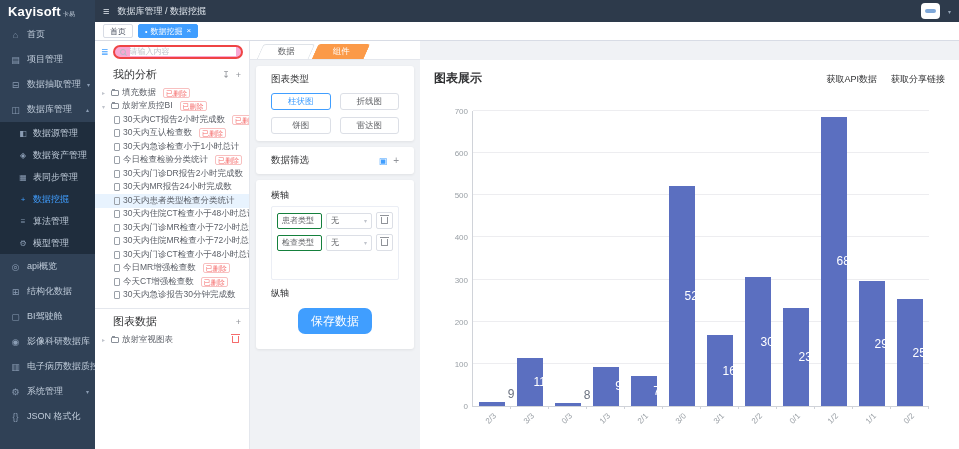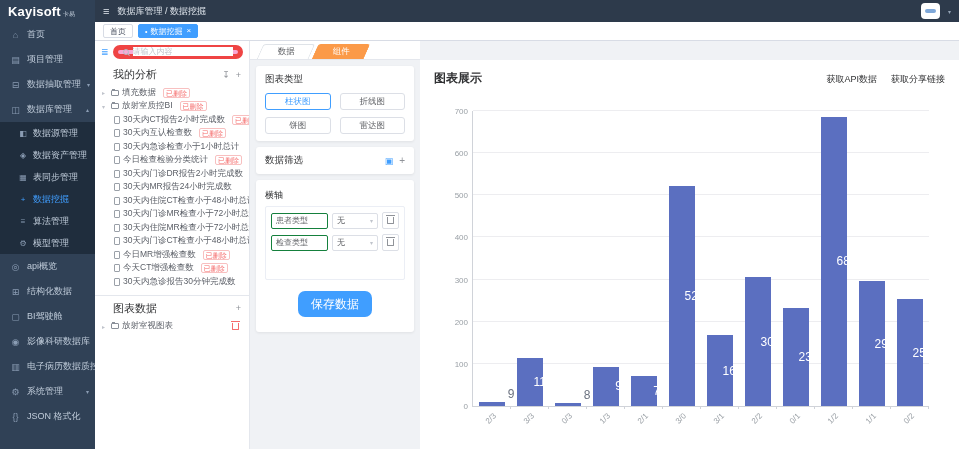--- a/index.html
+++ b/index.html
@@ -35,21 +35,21 @@
   .tab.active { background:var(--accent,#409eff); border-color:var(--accent,#409eff); color:#fff; }
   .tab .dot { font-size:7px; line-height:1; }
   .tab .x { font-size:8px; line-height:1; margin-left:1px; }
 
   .content { flex:1; display:flex; min-height:0; background:#f0f2f5; }
 
   
   .tree-panel { width:155px; flex-shrink:0; background:#fff; border-right:1px solid #e4e7ed; display:flex; flex-direction:column; overflow:hidden; }
   .search-row { height:21px; flex-shrink:0; display:flex; align-items:center; gap:4px; padding:0 6px; }
   .menu-icon { color:var(--accent,#409eff); font-size:9px; cursor:pointer; }
-  .search-box { flex:1; height:14px; border:5px solid #ef4444; border-radius:8px; display:flex; align-items:center; gap:4px; padding:0 5px; background:#f9a8d4; }
+  .search-box { flex:1; height:14px; border:2px solid #ef4444; border-radius:8px; display:flex; align-items:center; gap:4px; padding:0 5px; background:#f9a8d4; }
   .mag { position:relative; width:6px; height:6px; border:1px solid #b6bcc6; border-radius:50%; flex-shrink:0; }
   .mag::after { content:""; position:absolute; width:3px; height:1px; background:#b6bcc6; right:-2px; bottom:-1px; transform:rotate(45deg); }
   .search-input { border:none; outline:none; width:100%; font-size:8px; color:#606266; font-family:inherit; }
   .search-input::placeholder { color:#c0c4cc; }
   .panel-head { display:flex; align-items:center; padding:5px 8px 3px 8px; }
   .panel-title { font-size:11px; color:#303133;margin-left:10px; }
   .panel-icons { margin-left:auto; display:flex; gap:6px; color:#909399; font-size:9px; }
   .panel-icons span { cursor:pointer; }
   .tree { padding:1px 0; overflow:hidden; }
   .trow { height:13.5px; display:flex; align-items:center; gap:3px; padding-left:7px; font-size:8.5px; color:#5a5e66; white-space:nowrap; cursor:pointer; }
@@ -67,21 +67,21 @@
   .trash.red::before { background:var(--danger,#f56c6c); }
 
   
   .config-panel { width:170px; flex-shrink:0; display:flex; flex-direction:column; overflow:hidden; }
   .cfg-tabs { height:19px; flex-shrink:0; background:#fff; display:flex; align-items:flex-end; gap:3px; padding:2px 0 0 10px; border-bottom:1px solid #e4e7ed; }
   .cfg-tab { width:52px; height:15px; transform:skewX(-24deg); background:#fff; border:1px solid #dfe3e8; border-bottom:none; border-radius:3px 3px 0 0; display:flex; align-items:center; justify-content:center; cursor:pointer; }
   .cfg-tab > span { transform:skewX(24deg); font-size:8.5px; color:#606266; }
   .cfg-tab.orange { background:var(--orange,#fb9a49); border-color:var(--orange,#fb9a49); }
   .cfg-tab.orange > span { color:#fff; }
   .cfg-body { flex:1; padding:6px 6px 0 6px; overflow:hidden; }
-  .card { background:#fff; border-radius:3px; box-shadow:0 1px 3px rgba(0,0,0,0.07); padding:7px 9px; margin-bottom:6px; }
+  .card { background:#fff; border-radius:3px; box-shadow:0 1px 3px rgba(0,0,0,0.07); padding:7px 15px; margin-bottom:6px; }
   .card-label { font-size:9.5px; color:#303133; }
   .ct-grid { display:grid; grid-template-columns:1fr 1fr; gap:7px 9px; margin-top:7px; }
   .ct-btn { height:17px; border:1px solid #dcdfe6; border-radius:3px; background:#fff; font-size:8.5px; color:#606266; display:flex; align-items:center; justify-content:center; cursor:pointer; font-family:inherit; }
   .ct-btn.selected { border-color:var(--accent,#409eff); color:var(--accent,#409eff); }
   .filter-head { display:flex; align-items:center; }
   .filter-icons { margin-left:auto; display:flex; gap:6px; align-items:center; }
   .filter-icons .blue { color:var(--accent,#409eff); font-size:9px; cursor:pointer; }
   .filter-icons .plus { color:#909399; font-size:10px; cursor:pointer; }
   .sec-label { font-size:9px; color:#303133; margin:2px 0 4px 0; }
   .axis-box { border:1px solid #ebeef5; border-radius:2px; padding:5px; display:flex; flex-direction:column; gap:5px; margin-bottom:7px; }
@@ -272,20 +272,24 @@
               <span class="tag">已删除</span>
             </div>
             <div class="trow file">
               <span class="fi"></span>
               <span>30天内门诊DR报告2小时完成数</span>
             </div>
             <div class="trow file">
               <span class="fi"></span>
               <span>30天内MR报告24小时完成数</span>
             </div>
+            <div class="trow file selected">
+              <span class="fi"></span>
+              <span>30天内患者类型检查分类统计</span>
+            </div>
             <div class="trow file">
               <span class="fi"></span>
               <span>30天内住院CT检查小于48小时总计</span>
             </div>
             <div class="trow file">
               <span class="fi"></span>
               <span>30天内门诊MR检查小于72小时总计</span>
             </div>
             <div class="trow file">
               <span class="fi"></span>
@@ -375,20 +379,21 @@
                   <span class="fcell">检查类型</span>
                   <span class="scell">
                     <span>无</span>
                     <span class="dd">▾</span>
                   </span>
                   <span class="tcell">
                     <span class="trash"></span>
                   </span>
                 </div>
               </div>
+            <div class="sec-label">纵轴</div>
             <div class="save-row">
               <button class="save-btn">保存数据</button>
             </div>
           </div>
 
         </div>
       </section>
 
       <section class="chart-panel">
         <div class="cp-head">

